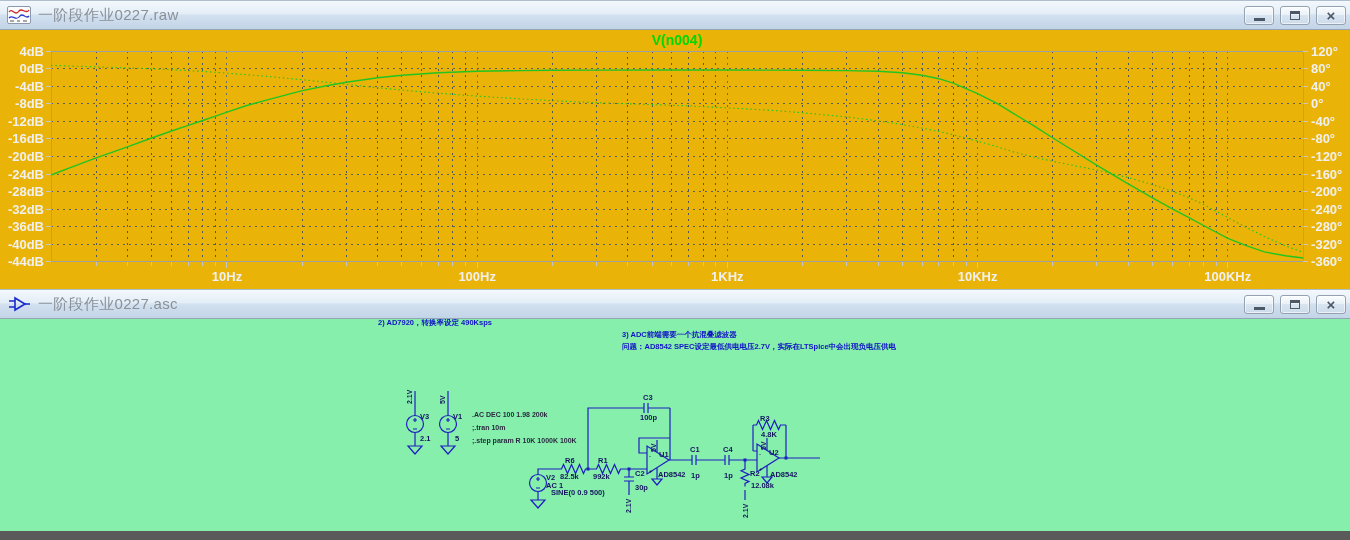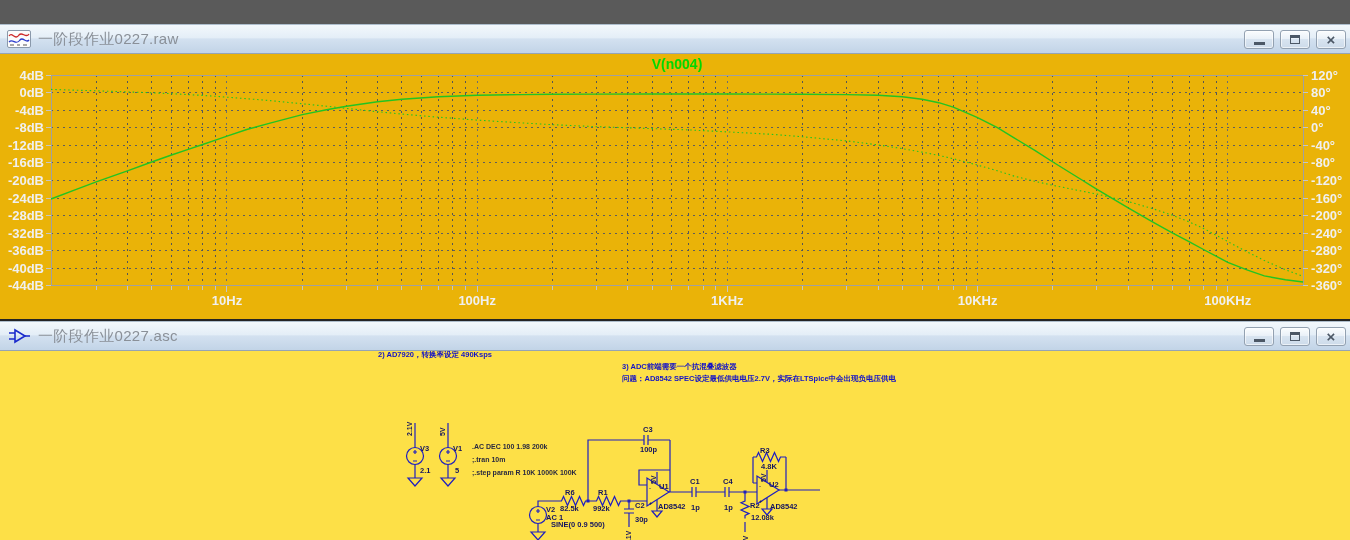--- a/index.html
+++ b/index.html
@@ -1,41 +1,41 @@
 <!DOCTYPE html>
 <html><head>
 <meta charset="utf-8">
 <style>
   * { margin:0; padding:0; box-sizing:border-box; }
   html,body { width:1350px; height:540px; overflow:hidden; background:#5a5a5a;
               font-family:"Liberation Sans", sans-serif; }
-  #screen { position:relative; width:1350px; height:432px;margin-top:24px; }
+  #screen { position:relative; width:1350px; height:432px; }
 
   .window { position:absolute; left:0; width:1350px; }
   #plot-window { top:0; height:297px; border-bottom:2px solid #242424; }
-  #schem-window { top:297px; height:243px; }
+  #schem-window { top:289px; height:243px; }
 
   .titlebar { height:30px; display:flex; align-items:center;
     background:linear-gradient(180deg,#f3f8fc 0%,#e4eef7 45%,#d3e1f0 50%,#c2d4e7 100%);
     border-top:1px solid #aebecd; border-bottom:1px solid #95a4b4; }
   .wicon { margin-left:7px; margin-right:7px; display:flex; align-items:center; }
   .wtitle { font-size:15px; color:#8a9098; letter-spacing:.3px; flex:1;
             white-space:nowrap; overflow:hidden; }
   .wbuttons { display:flex; margin-right:4px; }
   .wbtn { width:30px; height:19px; margin-left:6px; border:1px solid #93a1b1; border-radius:3px;
     background:linear-gradient(180deg,#fbfdfe 0%,#eaf1f8 45%,#d8e4f0 50%,#cddbea 100%);
     box-shadow:inset 0 0 0 1px rgba(255,255,255,.6);
     display:flex; align-items:center; justify-content:center; cursor:default; }
   .glyph-min { width:11px; height:0; border-bottom:3px solid #4c5866; margin-top:9px; }
   .glyph-restore { width:10px; height:9px; border:1px solid #4c5866; border-top:3px solid #4c5866; background:transparent; }
   .glyph-close { font-size:15px; font-weight:bold; color:#4c5866; line-height:1; }
 
   .client { position:relative; width:1350px; overflow:hidden; }
   .plot-client { height:265px; background:#eab308; }
-  .schem-client { height:212px; background:#fde047; }
+  .schem-client { height:212px; background:#86efac; }
   .client svg { position:absolute; left:0; top:0; display:block; }
 
   
   .axlbl { font:bold 13px "Liberation Sans", sans-serif; fill:#f0f0f0; }
   .legendlbl { font:bold 14px "Liberation Sans", sans-serif; }
 
   
   .w  { stroke:#1e1ec0; stroke-width:1.2; fill:none; }
   .wf { fill:#1e1ec0; stroke:none; }
   .scomp { font:bold 7.5px "Liberation Sans", sans-serif; fill:#14145f; }

